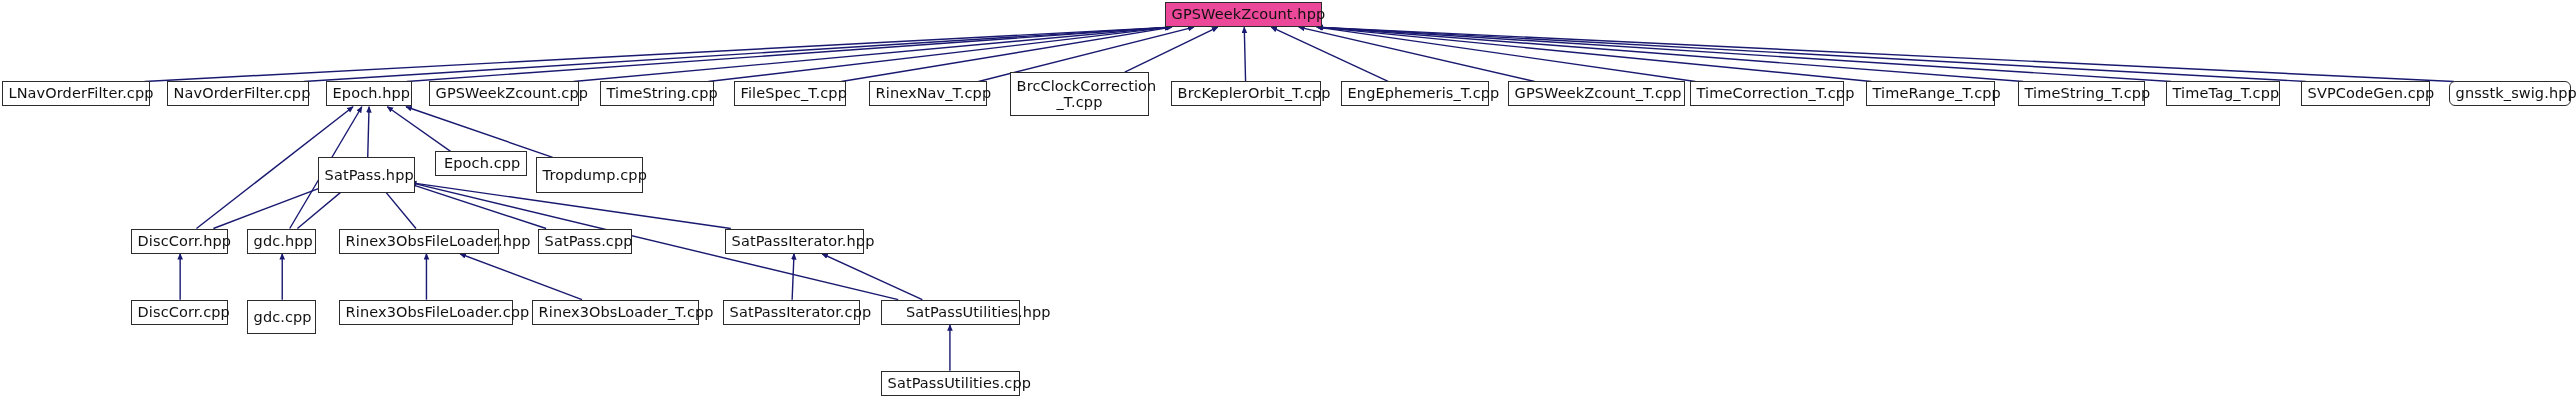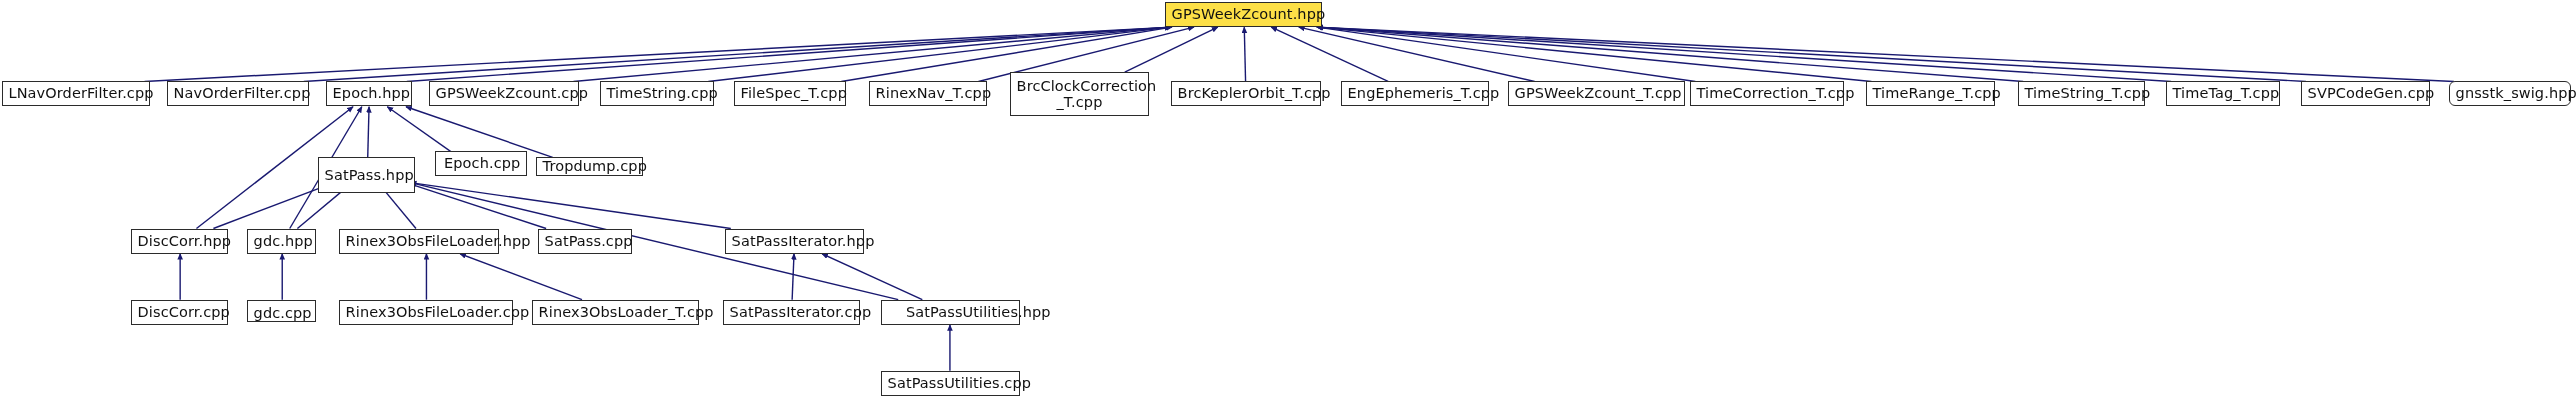--- a/index.html
+++ b/index.html
@@ -35,21 +35,21 @@
     justify-content: center;
     text-align: center;
     font-size: 14.5px;
     line-height: 1.12;
     letter-spacing: 0.1px;
     white-space: pre-line;
     padding: 0 5.6px;
     z-index: 5;
   }
   .node.root {
-    background: #fde047;
+    background: #ec4899;
     border-color: #2b2b2b;
   }
   .node-label {
     display: block;
     width: 100%;
   }
 </style>
 </head>
 <body>
 
@@ -111,28 +111,28 @@
       <div class="node" style="left: 1341px; top: 81px; width: 148px; height: 25px;"><span class="node-label">EngEphemeris_T.cpp</span></div>
       <div class="node" style="left: 1508px; top: 81px; width: 177px; height: 25px;"><span class="node-label">GPSWeekZcount_T.cpp</span></div>
       <div class="node" style="left: 1690px; top: 81px; width: 154px; height: 25px;"><span class="node-label">TimeCorrection_T.cpp</span></div>
       <div class="node" style="left: 1866px; top: 81px; width: 129px; height: 25px;"><span class="node-label">TimeRange_T.cpp</span></div>
       <div class="node" style="left: 2018px; top: 81px; width: 127px; height: 25px;"><span class="node-label">TimeString_T.cpp</span></div>
       <div class="node" style="left: 2166px; top: 81px; width: 114px; height: 25px;"><span class="node-label">TimeTag_T.cpp</span></div>
       <div class="node" style="left: 2301px; top: 81px; width: 129px; height: 25px;"><span class="node-label">SVPCodeGen.cpp</span></div>
       <div class="node" style="left: 2449px; top: 81px; width: 122px; height: 25px; border-radius: 6px;"><span class="node-label">gnsstk_swig.hpp</span></div>
       <div class="node" style="left: 318px; top: 157px; width: 97px; height: 36px;"><span class="node-label">SatPass.hpp</span></div>
       <div class="node" style="left: 435px; top: 151px; width: 92px; height: 25px; padding-left: 8px;"><span class="node-label">Epoch.cpp</span></div>
-      <div class="node" style="left: 536px; top: 157px; width: 107px; height: 19px;"><span class="node-label">Tropdump.cpp</span></div>
+      <div class="node" style="left: 536px; top: 157px; width: 107px; height: 36px;"><span class="node-label">Tropdump.cpp</span></div>
       <div class="node" style="left: 131px; top: 229px; width: 97px; height: 25px;"><span class="node-label">DiscCorr.hpp</span></div>
       <div class="node" style="left: 247px; top: 229px; width: 69px; height: 25px;"><span class="node-label">gdc.hpp</span></div>
       <div class="node" style="left: 339px; top: 229px; width: 160px; height: 25px;"><span class="node-label">Rinex3ObsFileLoader.hpp</span></div>
       <div class="node" style="left: 538px; top: 229px; width: 94px; height: 25px;"><span class="node-label">SatPass.cpp</span></div>
       <div class="node" style="left: 725px; top: 229px; width: 139px; height: 25px;"><span class="node-label">SatPassIterator.hpp</span></div>
       <div class="node" style="left: 131px; top: 300px; width: 97px; height: 25px;"><span class="node-label">DiscCorr.cpp</span></div>
-      <div class="node" style="left: 247px; top: 300px; width: 69px; height: 22px; align-items: flex-end;"><span class="node-label">gdc.cpp</span></div>
+      <div class="node" style="left: 247px; top: 300px; width: 69px; height: 34px;"><span class="node-label">gdc.cpp</span></div>
       <div class="node" style="left: 339px; top: 300px; width: 174px; height: 25px;"><span class="node-label">Rinex3ObsFileLoader.cpp</span></div>
       <div class="node" style="left: 532px; top: 300px; width: 167px; height: 25px;"><span class="node-label">Rinex3ObsLoader_T.cpp</span></div>
       <div class="node" style="left: 723px; top: 300px; width: 137px; height: 25px;"><span class="node-label">SatPassIterator.cpp</span></div>
       <div class="node" style="left: 881px; top: 300px; width: 139px; height: 25px; padding-left: 24px;"><span class="node-label">SatPassUtilities.hpp</span></div>
       <div class="node" style="left: 881px; top: 371px; width: 139px; height: 25px;"><span class="node-label">SatPassUtilities.cpp</span></div>
     </div>
 </div>
 
 
 </body></html>

